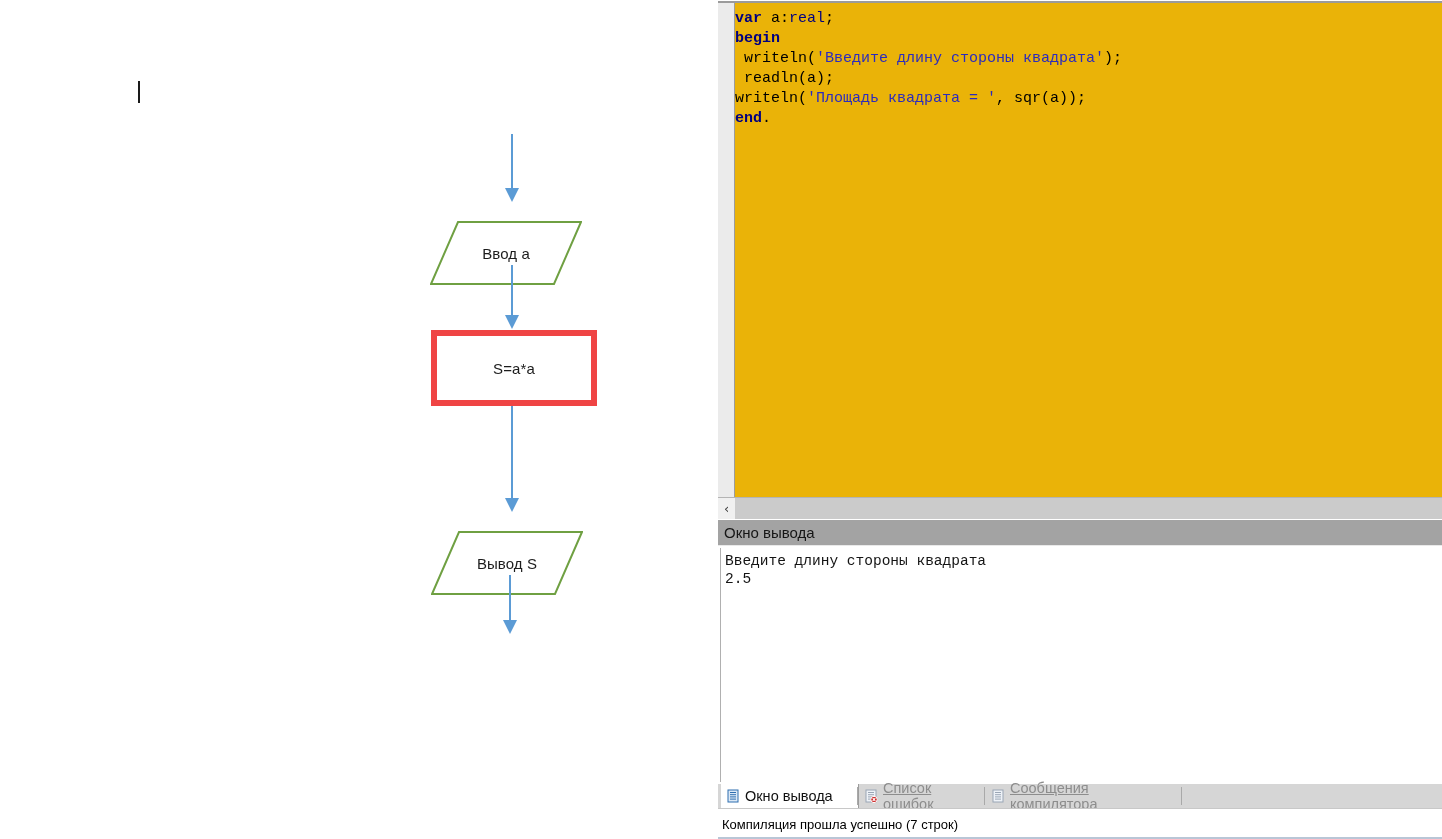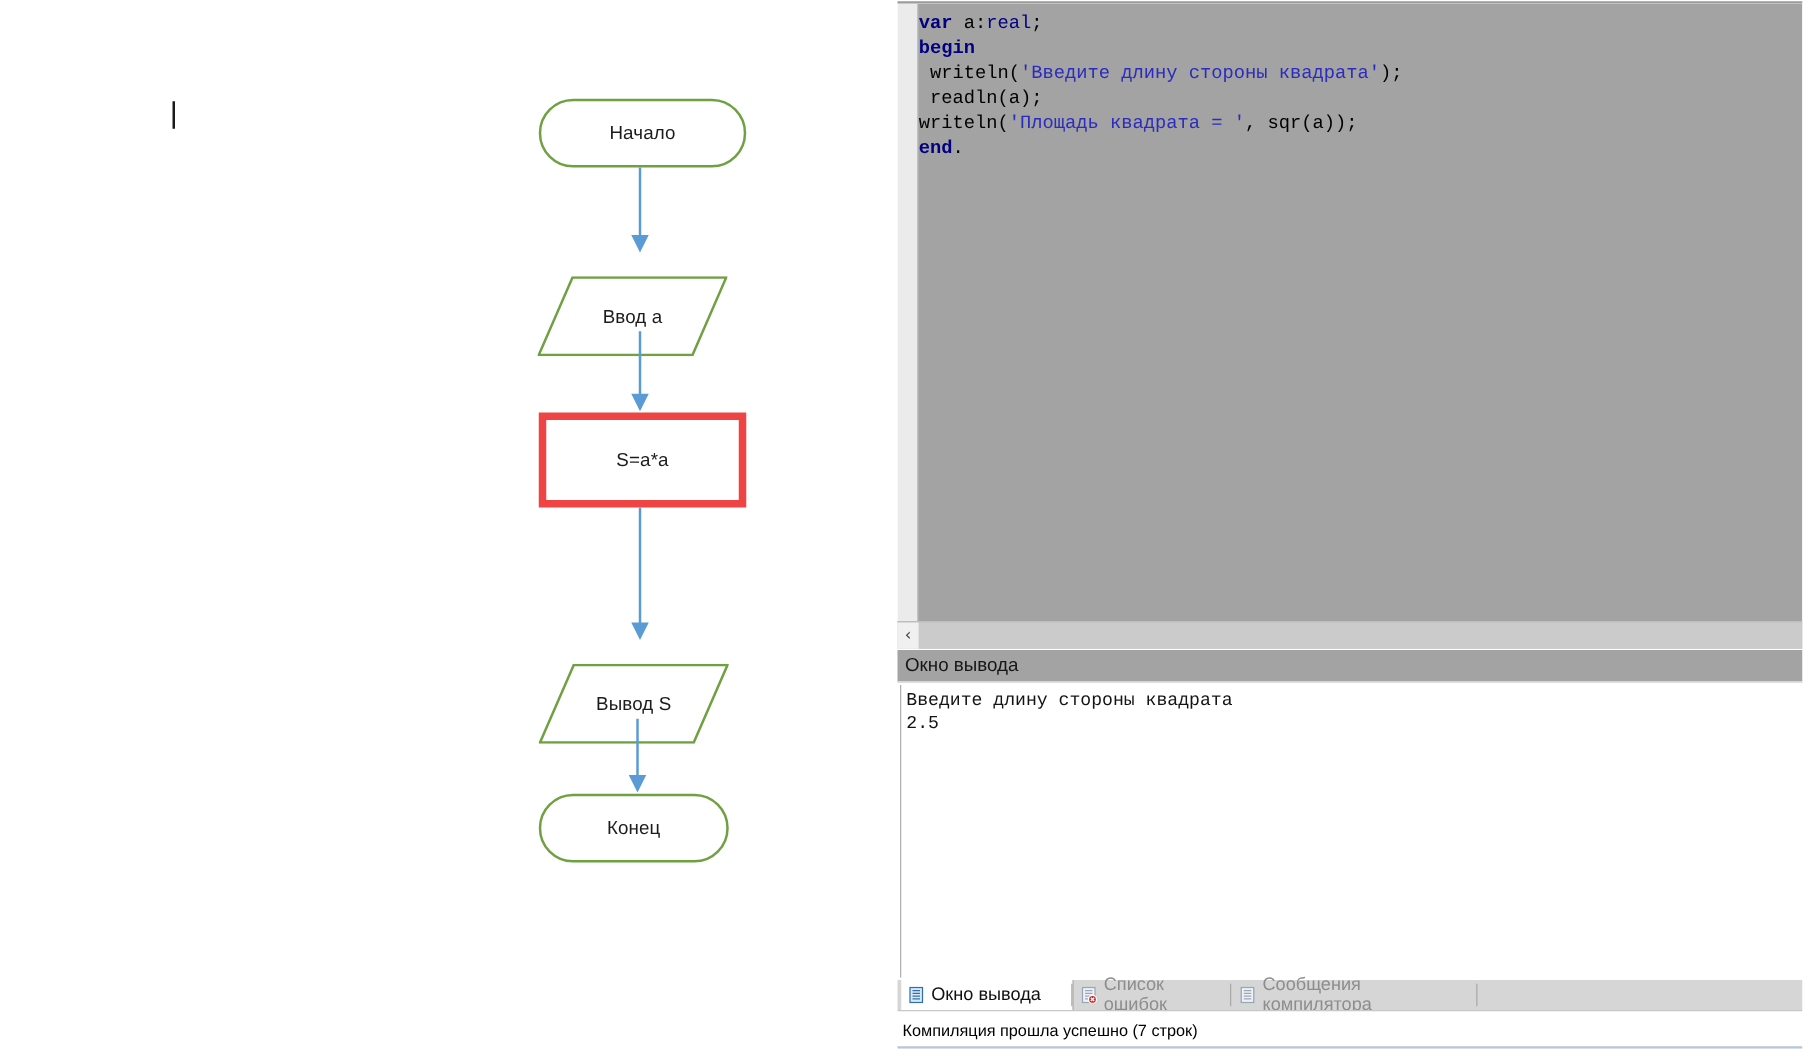--- a/index.html
+++ b/index.html
@@ -49,21 +49,21 @@
   #editor {
     position:absolute; left:0px; top:3px; width:724px; height:494px;
     background:#ffffff; overflow:hidden;
   }
   #editor-gutter {
     position:absolute; left:0; top:0; width:16px; height:494px;
     background:#ebebeb; border-right:1px solid #9c9c9c;
   }
   #code-area {
     position:absolute; left:17px; top:0; width:707px; height:494px;
-    background:#a3a3a3;
+    background:#eab308;
     font-family: "Liberation Mono", "DejaVu Sans Mono", monospace;
     font-size:15px; line-height:20px;
     white-space:pre; color:#000000;
     padding-top:6px; box-sizing:border-box;
   }
   .code-line { height:20px; }
   .kw   { color:#000080; font-weight:bold; }
   .typ  { color:#000080; }
   .str  { color:#2b2bbd; }
   .pln  { color:#000000; }
@@ -106,21 +106,21 @@
     position:absolute; left:0px; top:784px; width:724px; height:24px;
     background:#d6d6d6; box-sizing:border-box;
   }
   .tab {
     position:absolute; top:0; height:24px;
     display:flex; align-items:center; gap:5px;
     font-size:14.5px; box-sizing:border-box; padding:0 7px 0 5px;
     font-family:"Liberation Sans", sans-serif;
   }
   .tab.active { background:#ffffff; color:#101010; border-right:1px solid #9d9d9d; }
-  .tab.inactive { background:#d6d6d6; color:#8d8d8d; }
+  .tab.inactive { background:#d6d6d6; color:#8d8d8d;text-decoration:underline; }
   .tab-sep {
     position:absolute; top:3px; width:1px; height:18px; background:#a9a9a9;
   }
   .tab-icon { width:14px; height:14px; position:relative; flex:0 0 14px; }
 
   
   #statusbar {
     position:absolute; left:0px; top:808px; width:724px; height:31px;
     background:#ffffff; border-top:1px solid #c8c8c8; box-sizing:border-box;
     display:flex; align-items:center;
@@ -135,23 +135,20 @@
 </style>
 </head>
 <body>
 
 <div id="root">
 
   <div id="flowchart-panel">
 
     <div id="text-caret"></div>
 
-    <div class="node term" style="left:431px; top:79px; width:166px; height:55px;">
-      <div class="node-label">Начало</div>
-    </div>
 
     <div class="connector" style="left:500px; top:134px; width:24px; height:68px;">
       <svg width="24" height="68" viewBox="0 0 24 68">
         <line x1="12" y1="0" x2="12" y2="56" stroke="#5b9bd5" stroke-width="2"></line>
         <polygon points="5,54 19,54 12,68" fill="#5b9bd5"></polygon>
       </svg>
     </div>
 
     <div class="node io" style="left:430px; top:201px; width:152px; height:64px;">
       <svg width="152" height="64" viewBox="0 0 152 64">
@@ -185,23 +182,20 @@
       <div class="node-label">Вывод S</div>
     </div>
 
     <div class="connector" style="left:498px; top:575px; width:24px; height:59px;">
       <svg width="24" height="59" viewBox="0 0 24 59">
         <line x1="12" y1="0" x2="12" y2="47" stroke="#5b9bd5" stroke-width="2"></line>
         <polygon points="5,45 19,45 12,59" fill="#5b9bd5"></polygon>
       </svg>
     </div>
 
-    <div class="node term" style="left:431px; top:635px; width:152px; height:55px;">
-      <div class="node-label">Конец</div>
-    </div>
   </div>
 
   <div id="ide">
 
     <div id="ide-topline"></div>
 
     <div id="editor">
       <div id="editor-gutter"></div>
       <div id="code-area"><div class="code-line"><span class="kw">var</span><span class="pln"> a:</span><span class="typ">real</span><span class="pln">;</span></div><div class="code-line"><span class="kw">begin</span></div><div class="code-line"><span class="pln"> writeln(</span><span class="str">'Введите длину стороны квадрата'</span><span class="pln">);</span></div><div class="code-line"><span class="pln"> readln(a);</span></div><div class="code-line"><span class="pln">writeln(</span><span class="str">'Площадь квадрата = '</span><span class="pln">, sqr(a));</span></div><div class="code-line"><span class="kw">end</span><span class="pln">.</span></div></div>
     </div>

